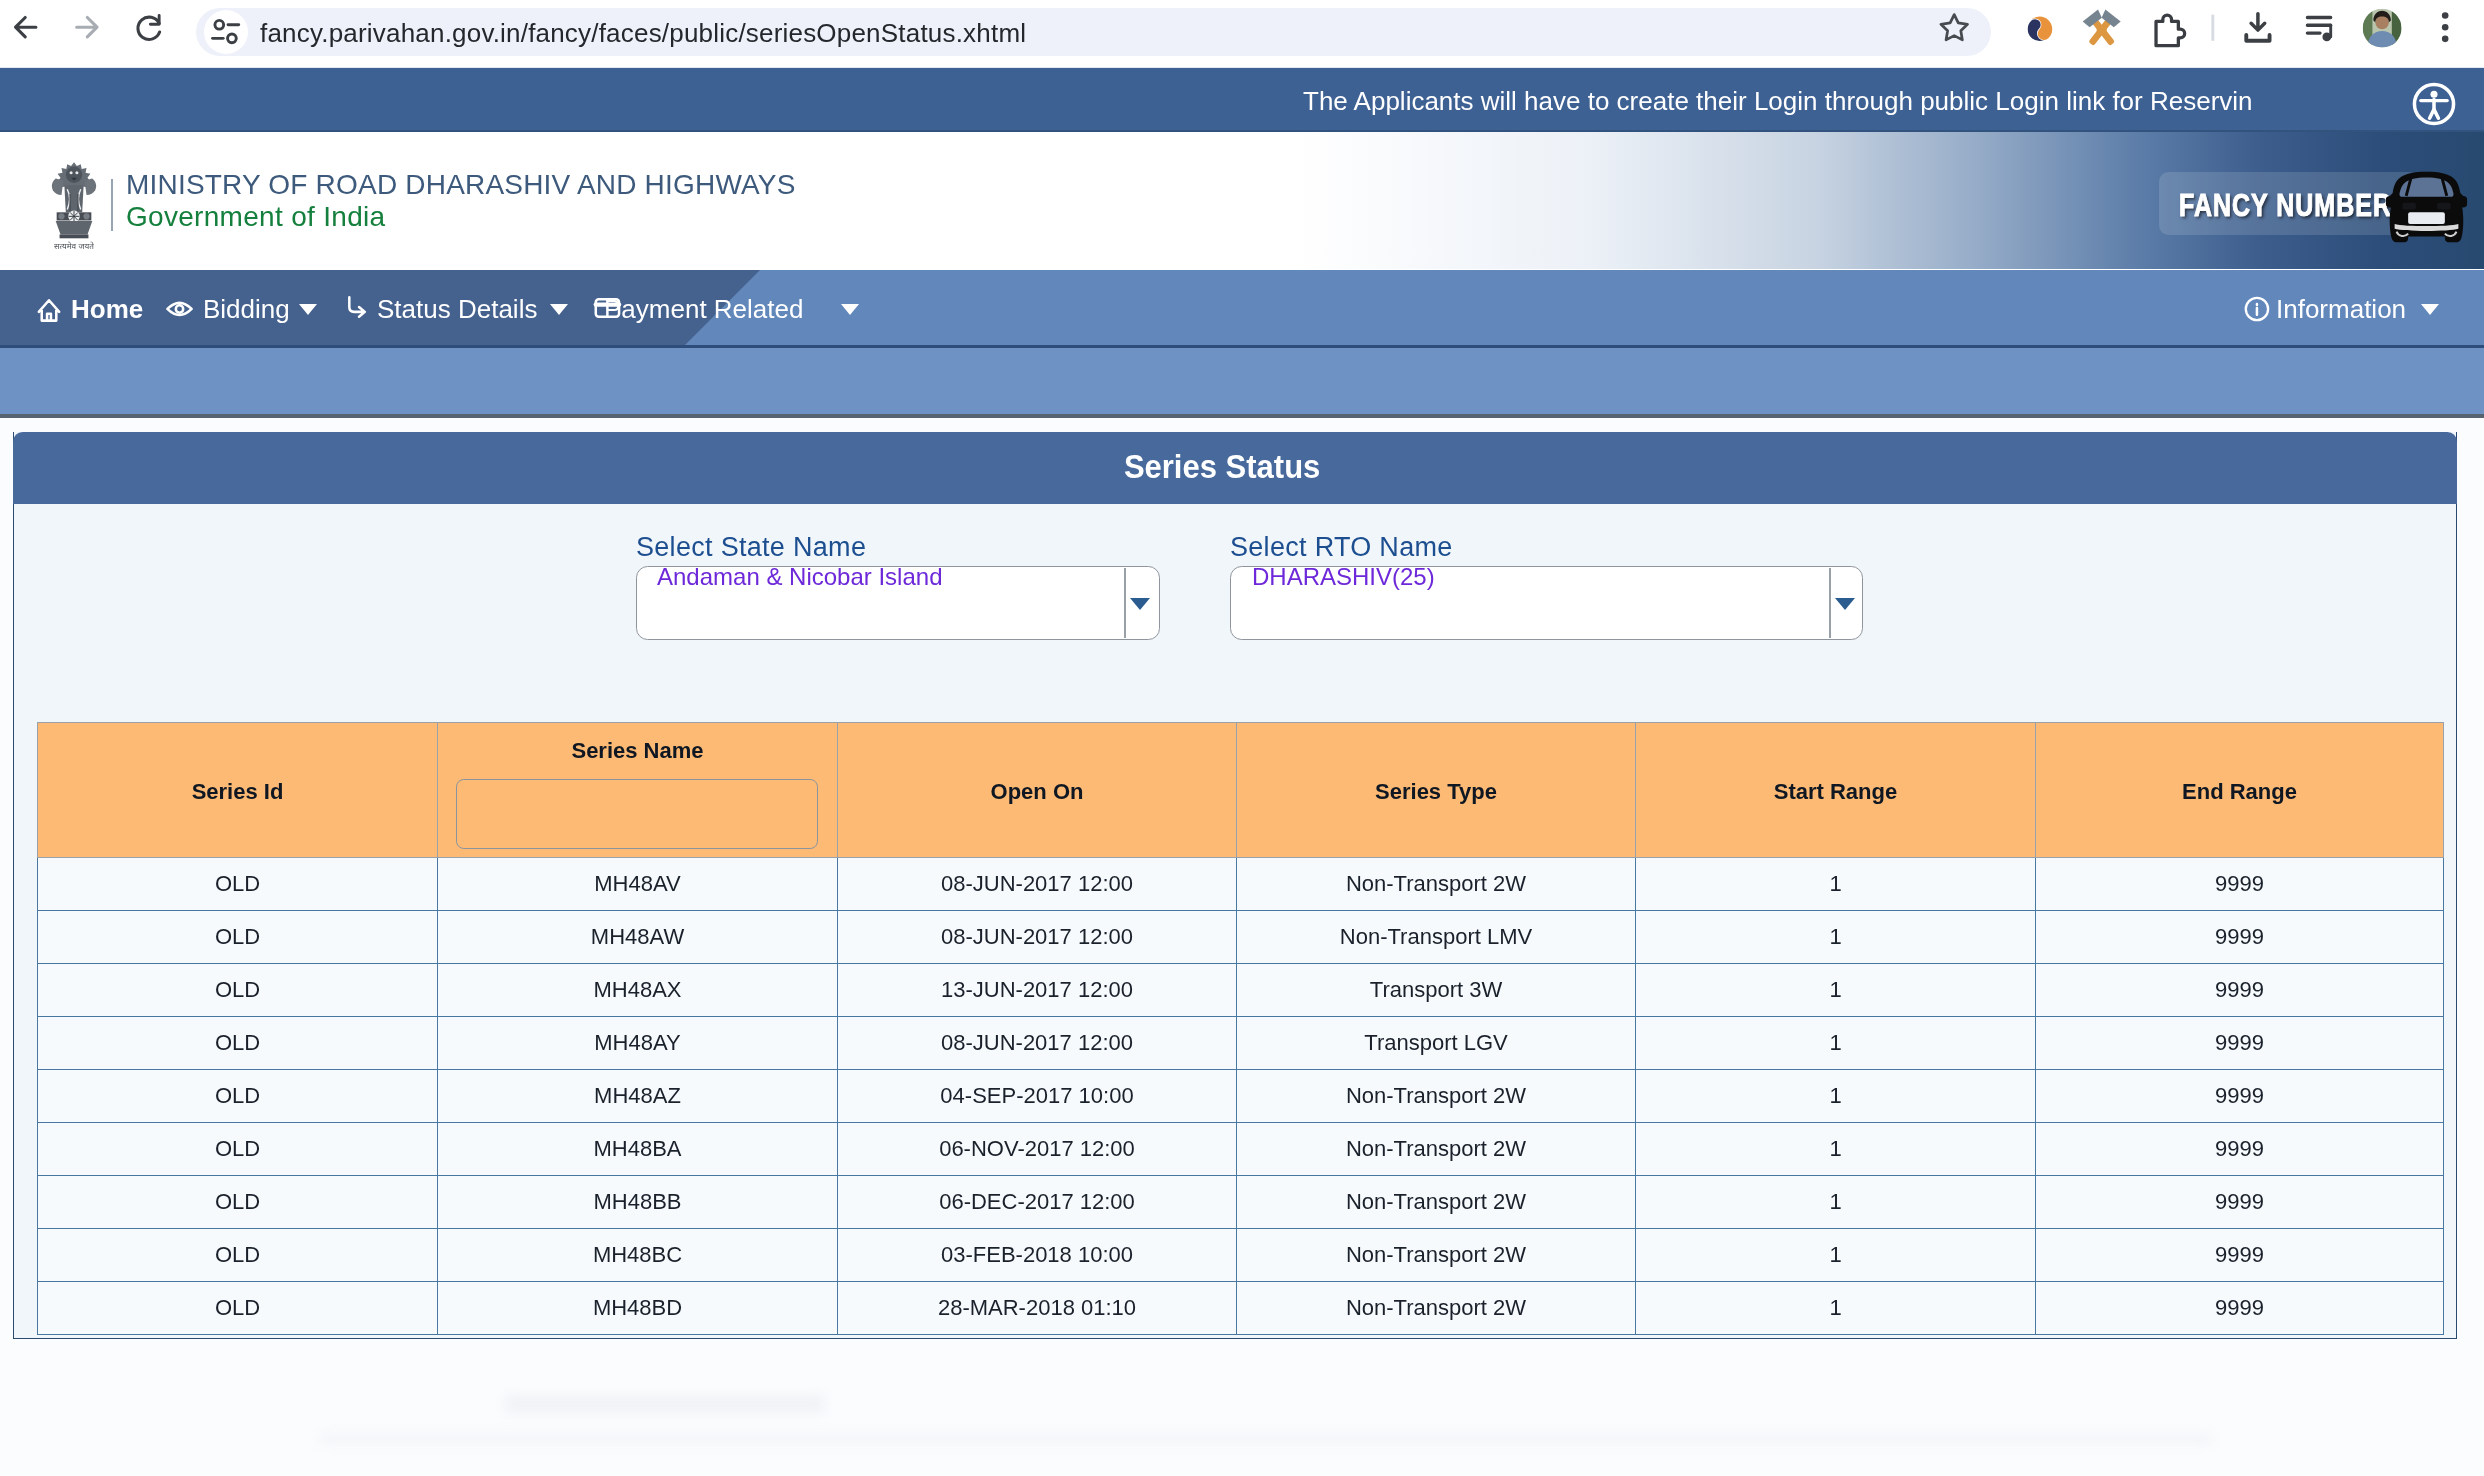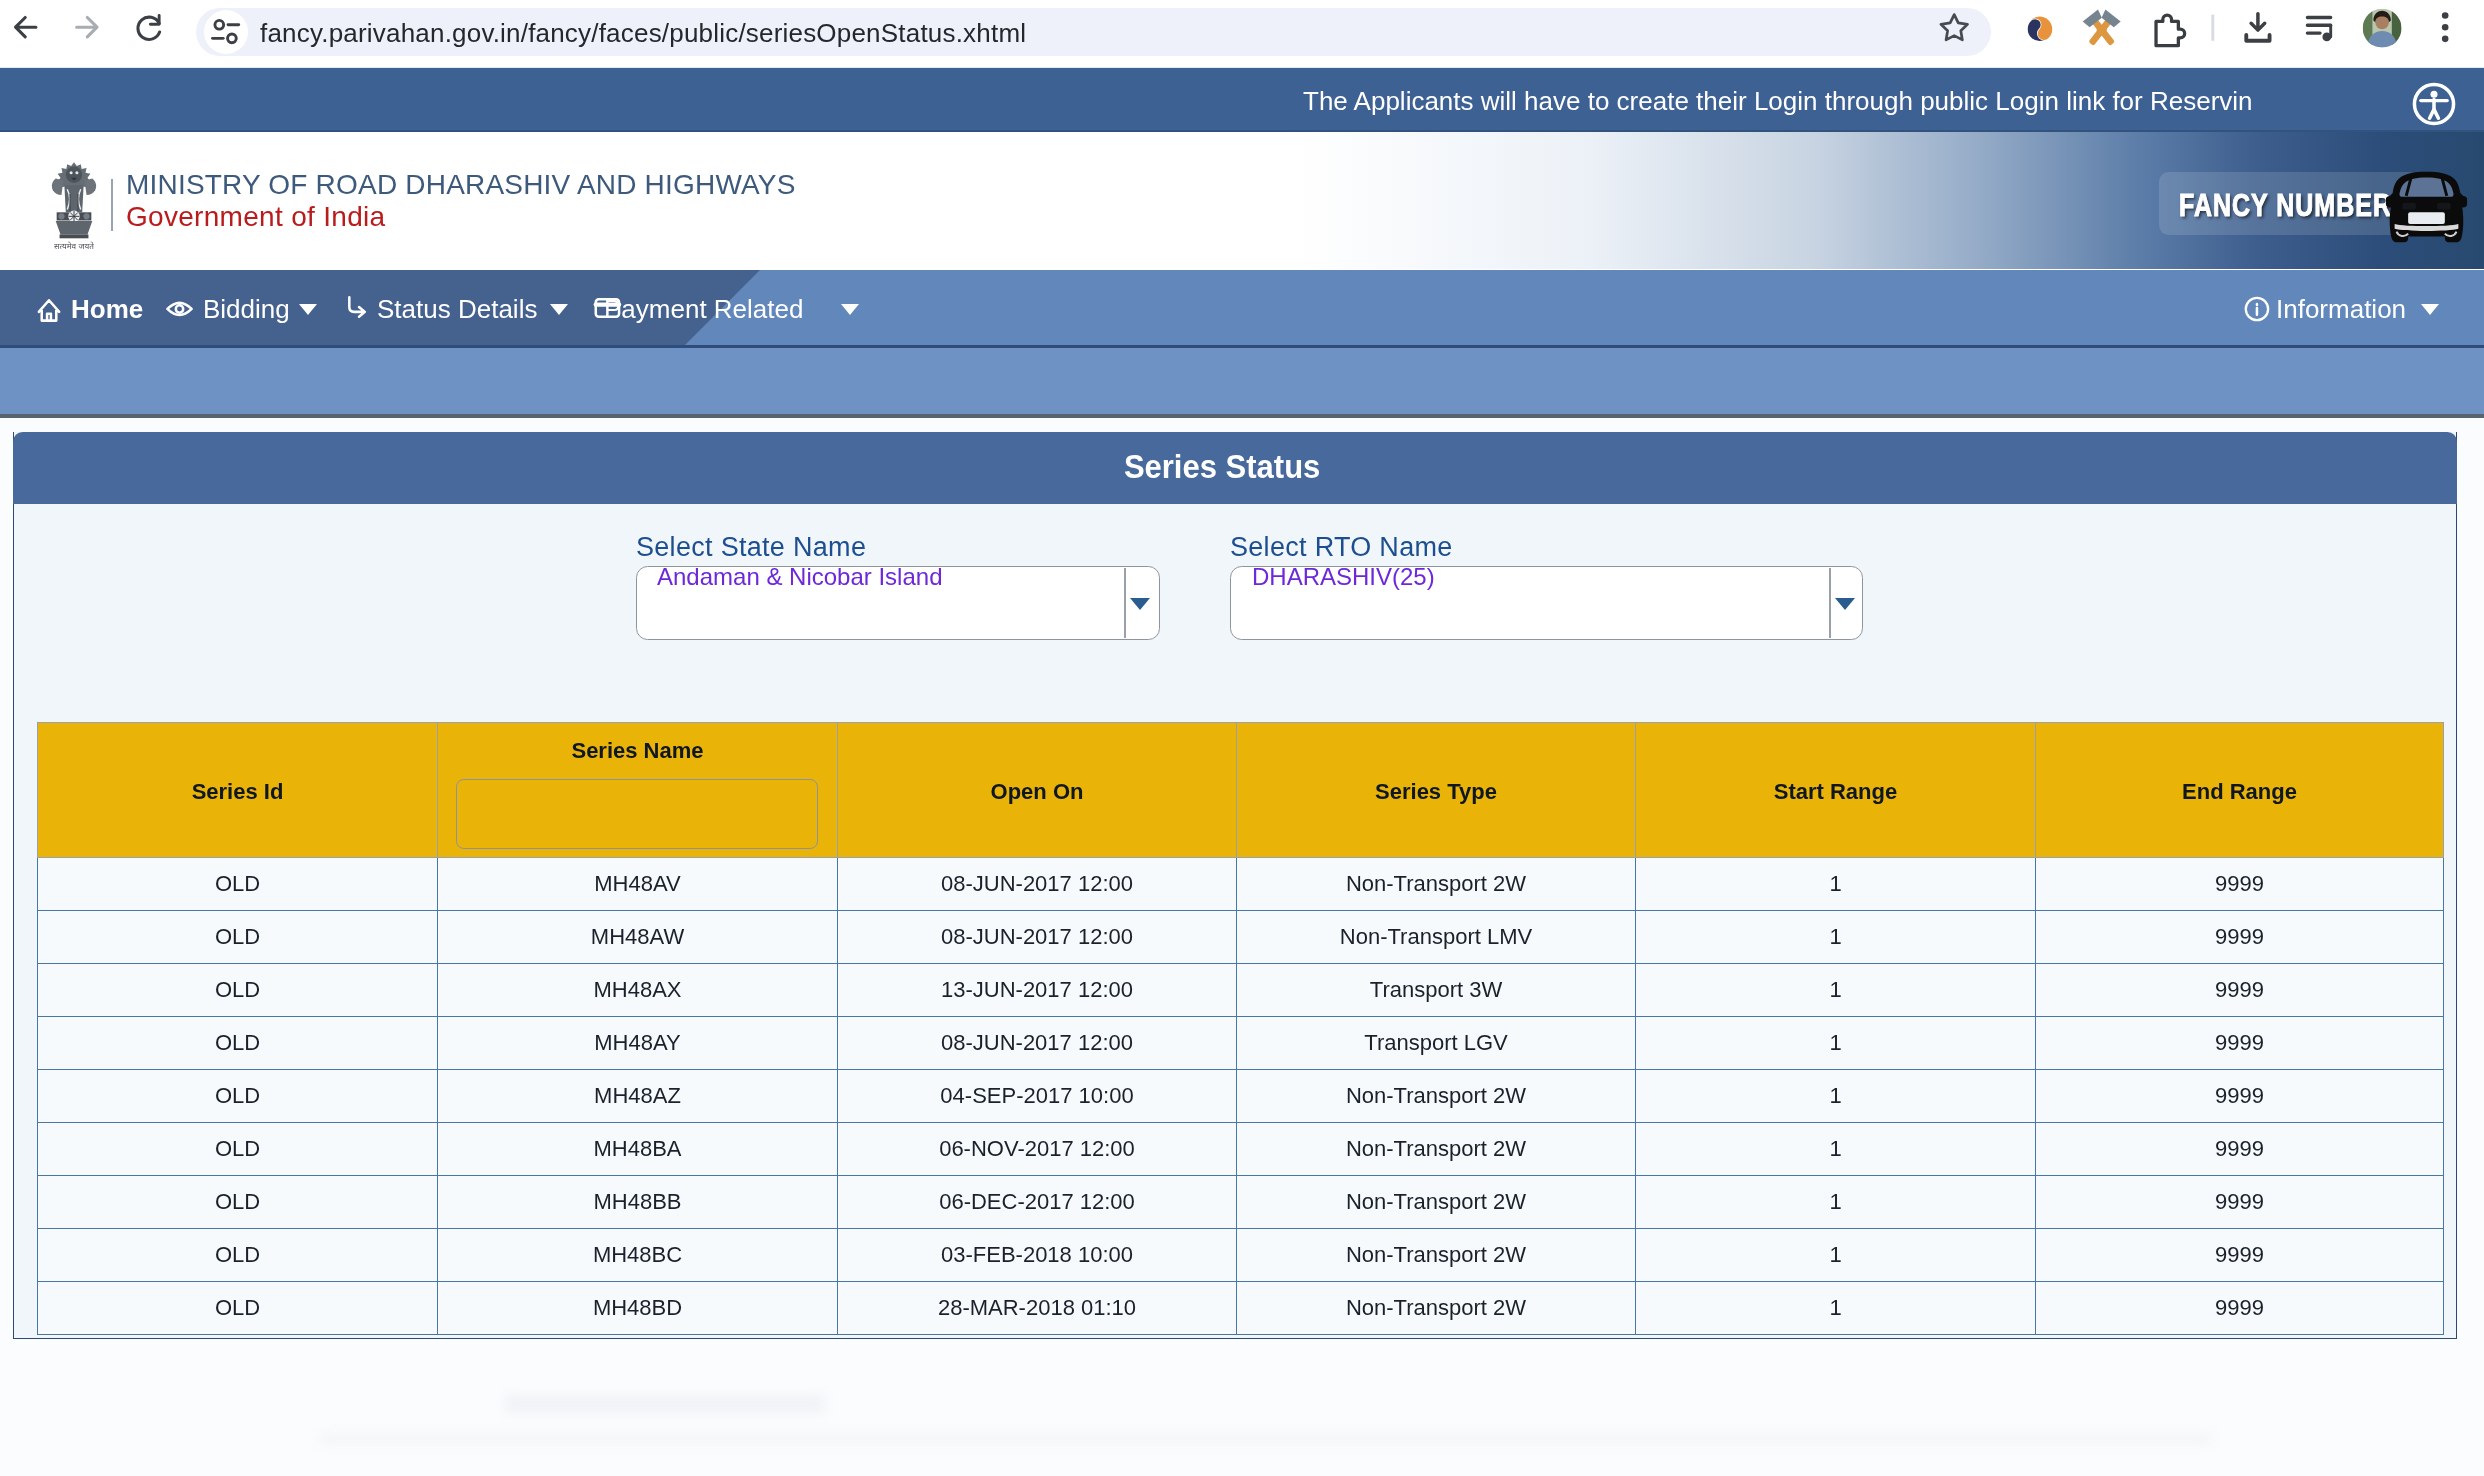--- a/index.html
+++ b/index.html
@@ -12,21 +12,21 @@
   #sitecircle{left:204px;top:9.7px;width:44px;height:44px;border-radius:50%;background:#fff;}
   #urltext{left:260px;top:17.5px;font-size:26px;color:#24272c;letter-spacing:0.2px;}
   
   #notif{left:0;top:68px;width:2484px;height:62px;background:#3e6194;border-bottom:3.4px solid #31537e;}
   #notiftext{left:1303px;top:86px;font-size:26px;color:#fff;}
   
   #header{left:0;top:132px;width:2484px;height:137px;
     background:linear-gradient(90deg,#ffffff 0%,#ffffff 52%,#ecf1f7 64%,#c8d4e2 73%,#92a9c6 80%,#5d7ea9 86%,#3d5e8d 91%,#2c4d79 96%,#28496f 100%);}
   #embdiv{left:111px;top:179px;width:1.9px;height:52px;background:#97a4b4;}
   #mtitle{left:126px;top:169px;font-size:28px;color:#3d5a7c;letter-spacing:0.2px;}
-  #msub{left:126px;top:201px;font-size:28px;color:#b91c1c;letter-spacing:0.3px;}
+  #msub{left:126px;top:201px;font-size:28px;color:#15803d;letter-spacing:0.3px;}
   #plate{left:2159px;top:172px;width:260px;height:63px;border-radius:9.7px;background:rgba(255,255,255,0.13);}
   #platetext{left:2179px;top:187px;white-space:nowrap;font-size:25px;font-weight:bold;color:#fff;letter-spacing:1px;
     text-shadow:1.9px 1.9px 2.9px rgba(0,0,0,0.65);-webkit-text-stroke:0.8px #fff;transform:scaleY(1.25);transform-origin:left top;}
   
   #nav{left:0;top:270px;width:2484px;height:76px;background:#6187bb;}
   #navdark{left:0;top:0;width:760px;height:76px;background:#45618e;
     clip-path:polygon(0 0,760px 0,684px 76px,0 76px);}
   #navline{left:0;top:345px;width:2484px;height:2.9px;background:#2e4d7b;}
   .navtxt{position:absolute;font-size:26px;color:#fff;top:294px;}
   .caret{position:absolute;width:0;height:0;border-left:9.7px solid transparent;border-right:9.7px solid transparent;border-top:11.6px solid #fff;top:304px;}
@@ -39,21 +39,21 @@
      border-left:1.9px solid #2a4a72;border-right:1.9px solid #2a4a72;border-bottom:1.9px solid #2a4a72;box-sizing:border-box;}
   #pbar{left:12.6px;top:432px;width:2444px;height:72px;background:#47699c;border-radius:9.7px 9.7px 0 0;}
   #pbartext{left:12.6px;top:447px;width:2419px;text-align:center;font-size:31px;font-weight:bold;color:#fff;transform:scaleY(1.1);transform-origin:center top;}
   .flabel{position:absolute;top:532px;font-size:27px;color:#1d4f90;letter-spacing:0.3px;}
   .dd{position:absolute;top:566px;height:74px;background:#fff;border:1.9px solid #8f959c;border-radius:11.6px;box-sizing:border-box;}
   .ddtext{position:absolute;top:563px;font-size:24px;color:#6d28d9;}
   .ddsep{position:absolute;top:568px;height:70px;width:1.9px;background:#9aa0a7;}
   .ddtri{position:absolute;top:598px;width:0;height:0;border-left:10.7px solid transparent;border-right:10.7px solid transparent;border-top:12.6px solid #2b5c90;}
   
   #tbl{left:37px;top:722px;border-collapse:collapse;table-layout:fixed;}
-  #tbl th{background:#eab308;border:1.9px solid #99a1ab;font-size:22px;font-weight:bold;color:#0f1722;padding:4.9px 0 0 0;}
+  #tbl th{background:#fdba74;border:1.9px solid #99a1ab;font-size:22px;font-weight:bold;color:#0f1722;padding:4.9px 0 0 0;}
   #tbl tr.dr{height:53px;}
   #tbl td{background:#f6fafd;border:1.9px solid #4878a2;font-size:22px;color:#1a212b;text-align:center;padding:0;}
   #snamebox{left:456px;top:779px;width:362px;height:70px;border:1.9px solid #8b949e;border-radius:7.8px;box-sizing:border-box;}
   
   .smudge{position:absolute;background:#e8eaee;filter:blur(5.8px);}
 </style>
 </head>
 <body>
 
   <div class="abs" id="chrome"></div>

